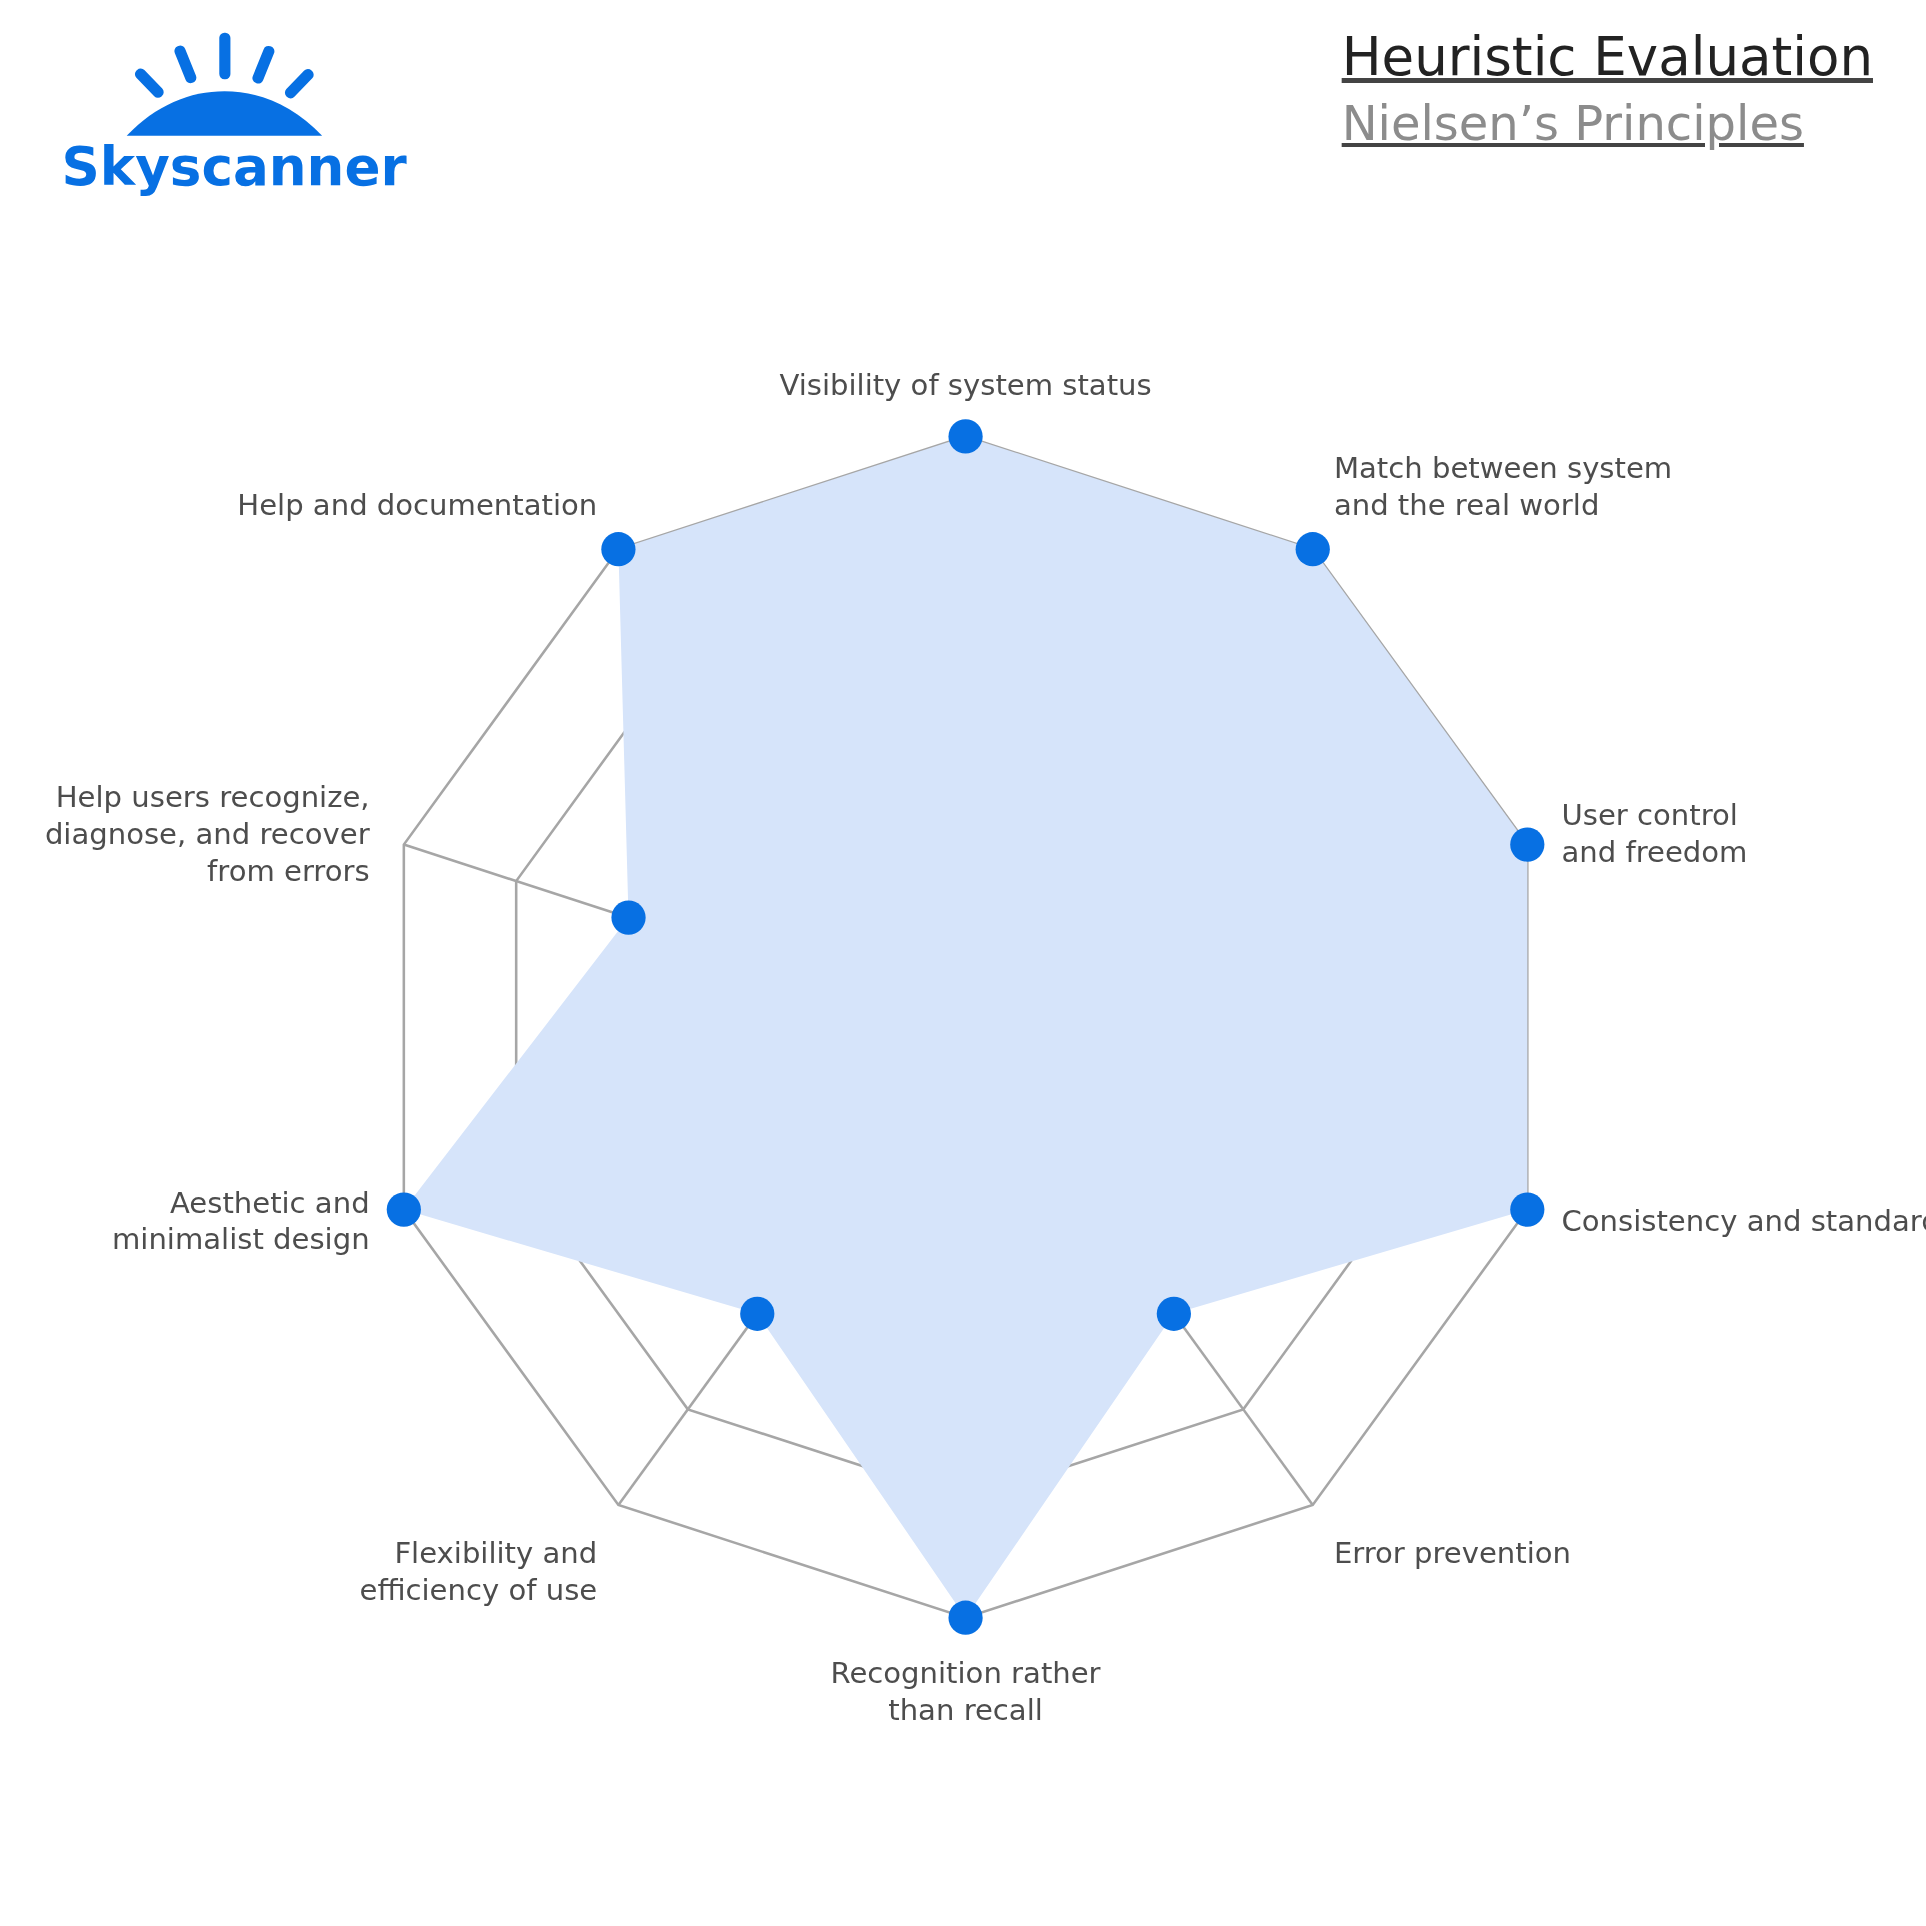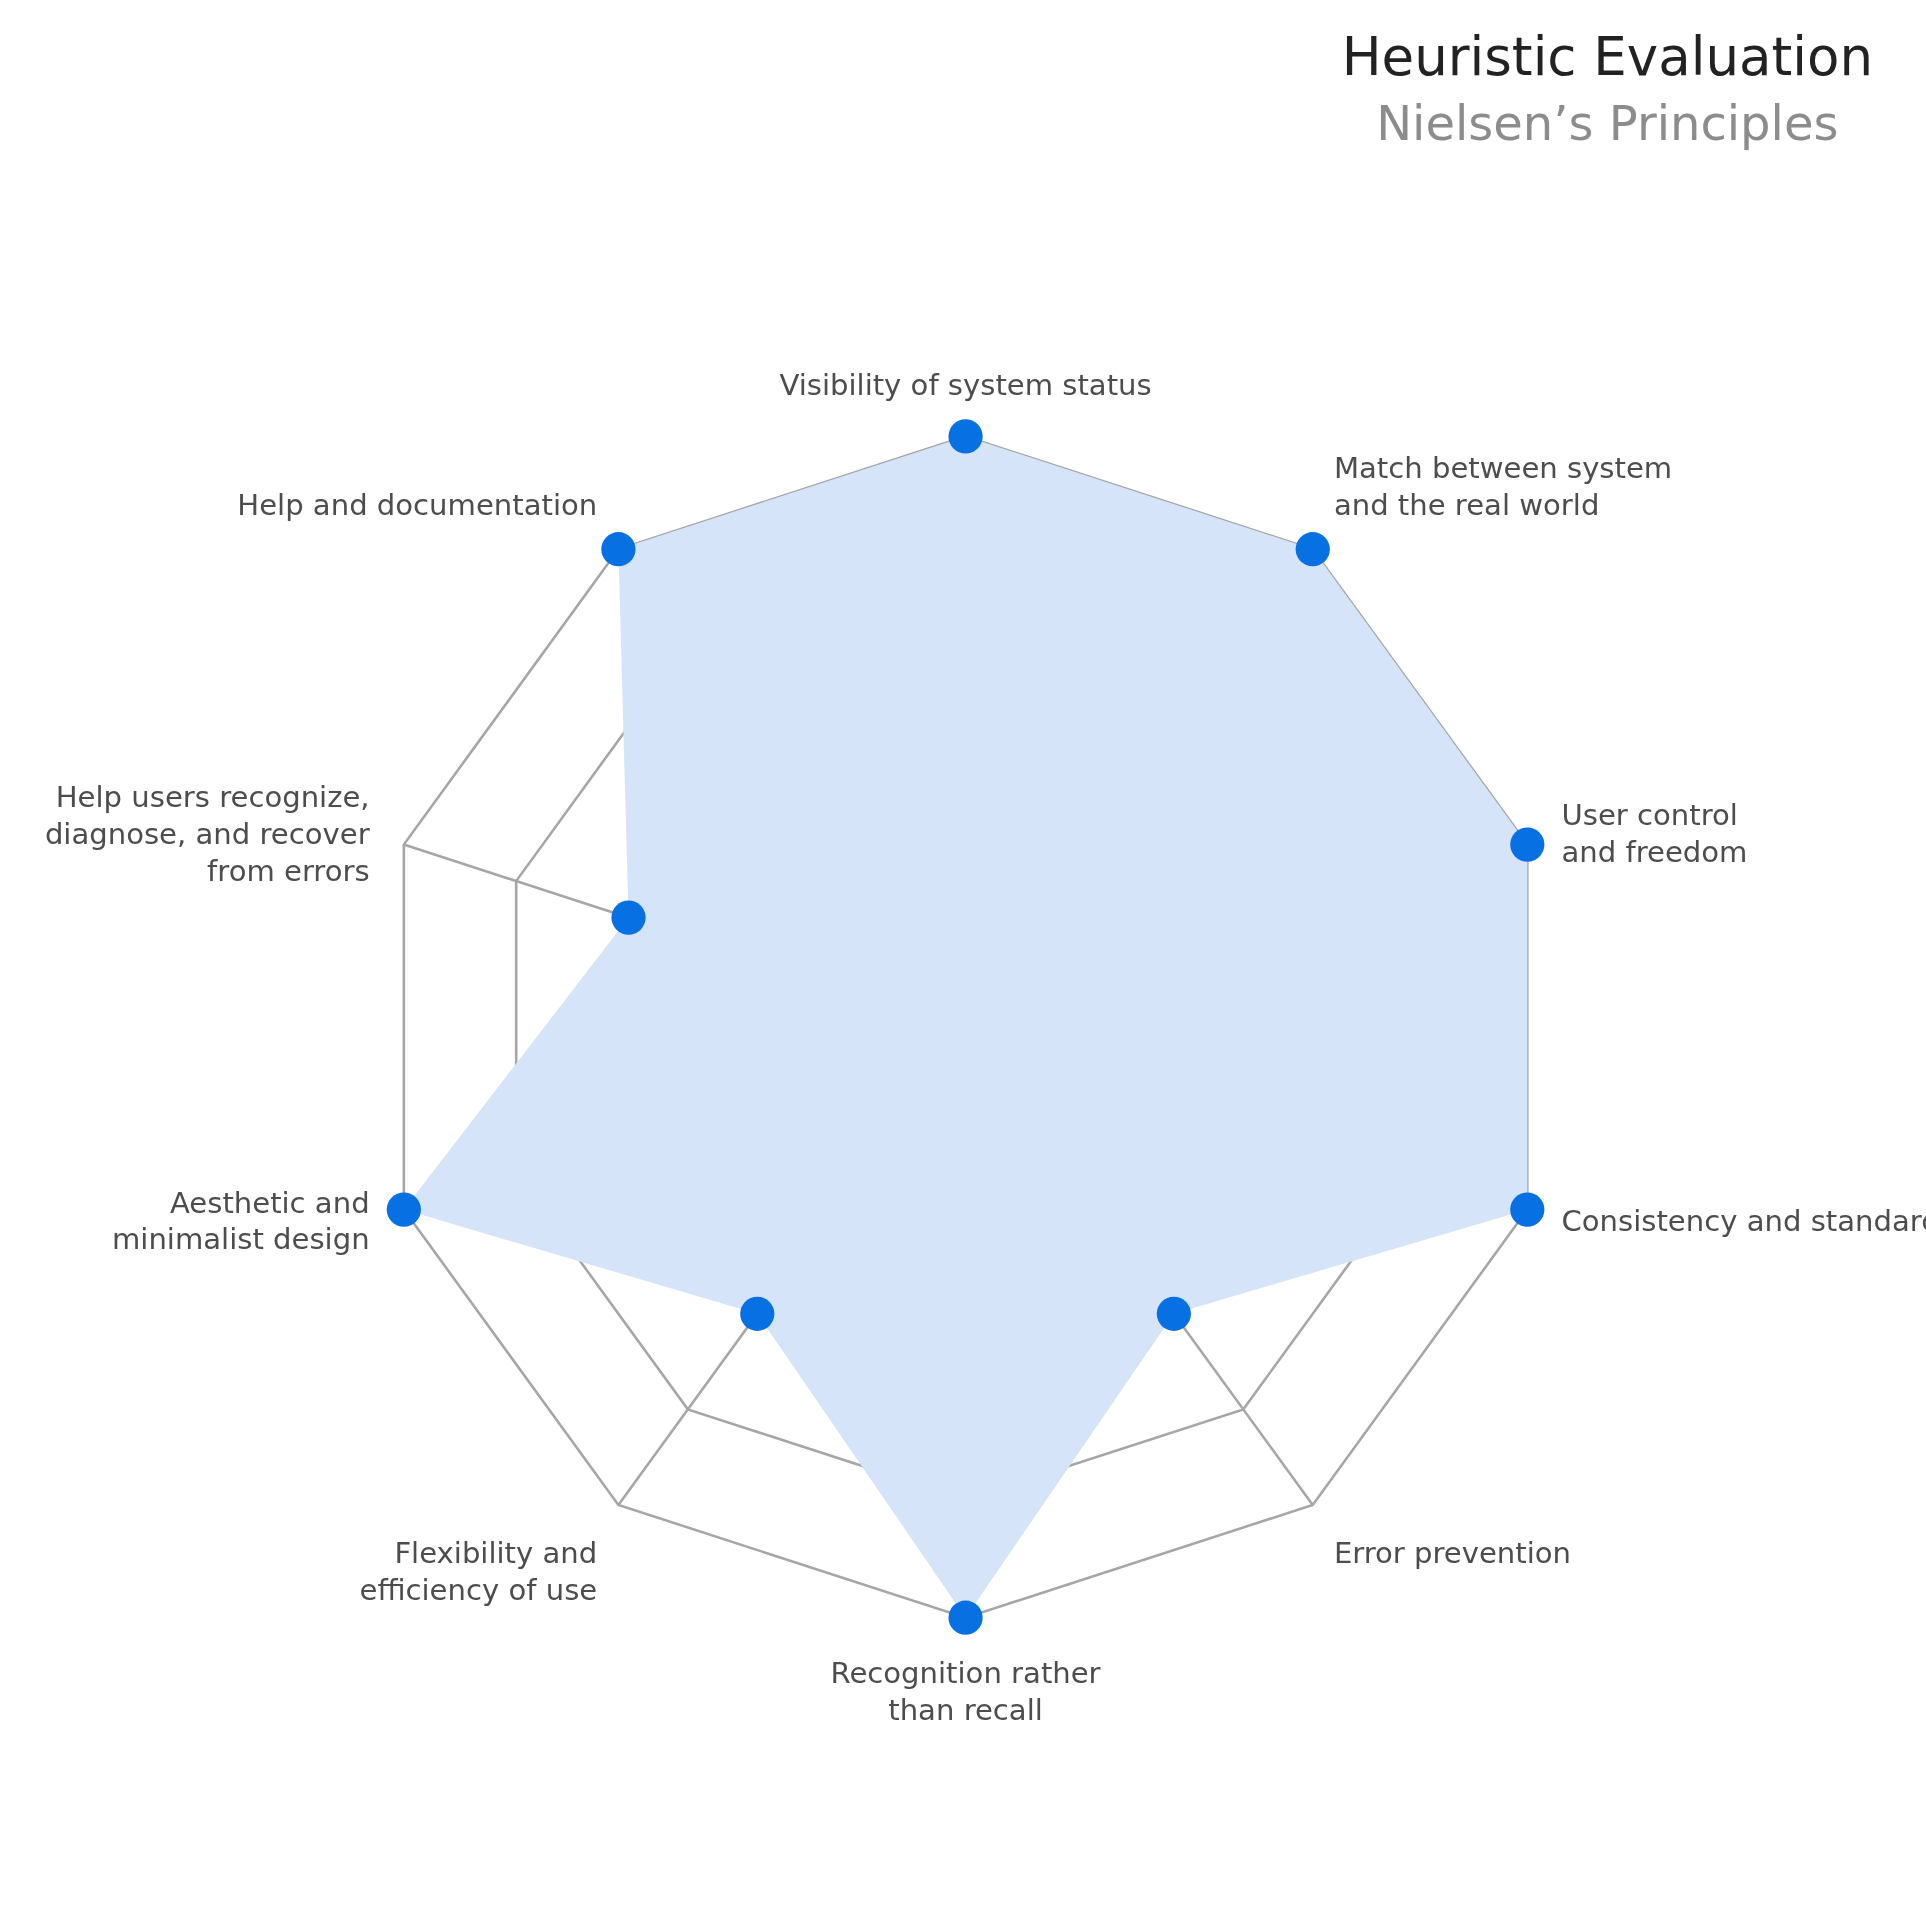--- a/index.html
+++ b/index.html
@@ -28,21 +28,22 @@
     left: 53px;
     top: 26px;
     width: 360px;
     height: 180px;
   }
   #brand svg { display: block; }
   #title-block {
     position: absolute;
     right: 53px;
     top: 27px;
-    text-align: center;
+    text-align: left;
+    text-decoration: underline;
   }
   #chart-title {
     font-size: 53px;
     color: #222222;
     line-height: 1.15;
     white-space: nowrap;
   }
   #chart-subtitle {
     font-size: 48px;
     color: #8c8c8c;
@@ -68,20 +69,35 @@
     font-family: "DejaVu Sans", sans-serif;
     font-size: 34px;
     fill: #4d4d4d;
   }
 </style>
 </head>
 <body>
 
 <div id="header">
 
+  <div id="brand">
+    <svg width="360" height="180" viewBox="0 0 420 210">
+      <g fill="#0770e3">
+
+        <rect x="194" y="8" width="13" height="54" rx="6"></rect>
+        <rect x="148" y="22" width="13" height="46" rx="6" transform="rotate(-22 154 45)"></rect>
+        <rect x="239" y="22" width="13" height="46" rx="6" transform="rotate(22 245 45)"></rect>
+        <rect x="106" y="46" width="13" height="42" rx="6" transform="rotate(-44 112 67)"></rect>
+        <rect x="281" y="46" width="13" height="42" rx="6" transform="rotate(44 287 67)"></rect>
+
+        <path d="M86 128 C 120 92, 160 76, 200 76 C 240 76, 280 92, 314 128 Z"></path>
+      </g>
+      <text x="10" y="185" font-family="DejaVu Sans, sans-serif" font-size="62" font-weight="bold" fill="#0770e3">Skyscanner</text>
+    </svg>
+  </div>
 
   <div id="title-block">
     <div id="chart-title">Heuristic Evaluation</div>
     <div id="chart-subtitle">Nielsen’s Principles</div>
   </div>
 </div>
 
 <div id="chart-area">
   <svg id="radar-svg" width="1926" height="1678" viewBox="0 0 2250 1960">
     <g id="grid-group">

